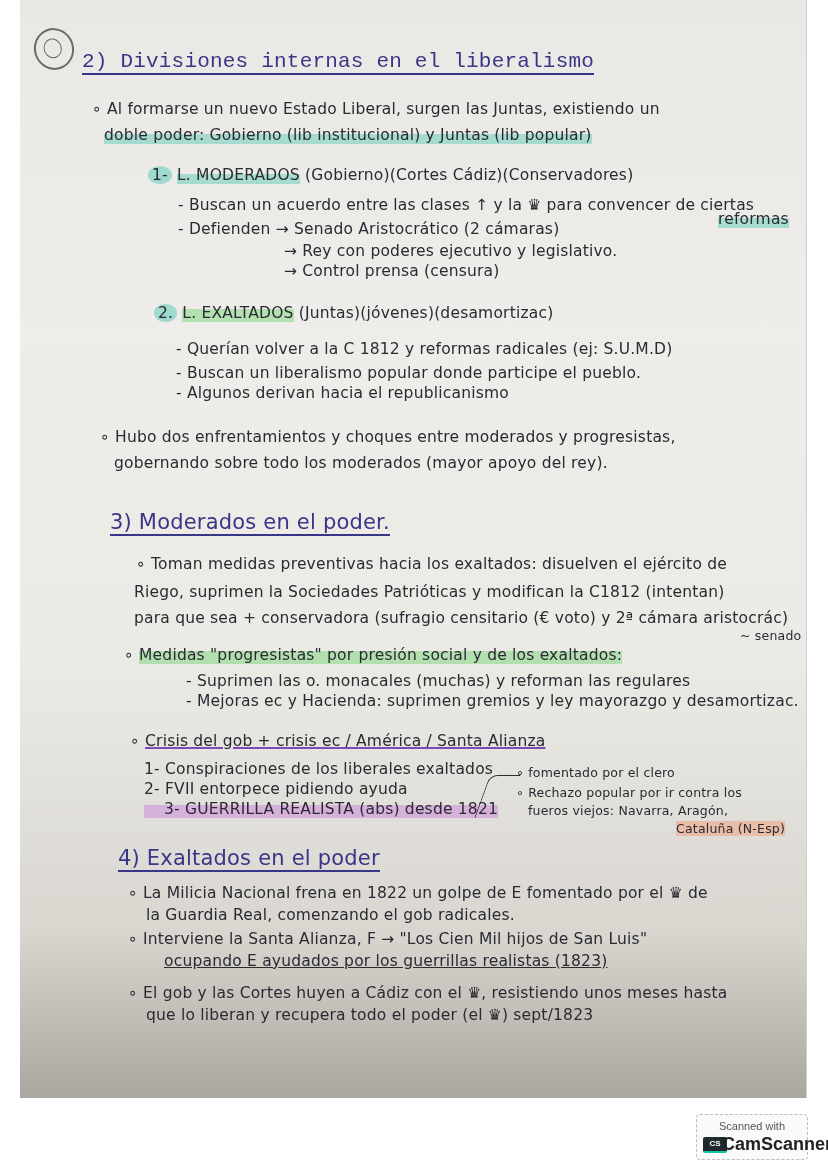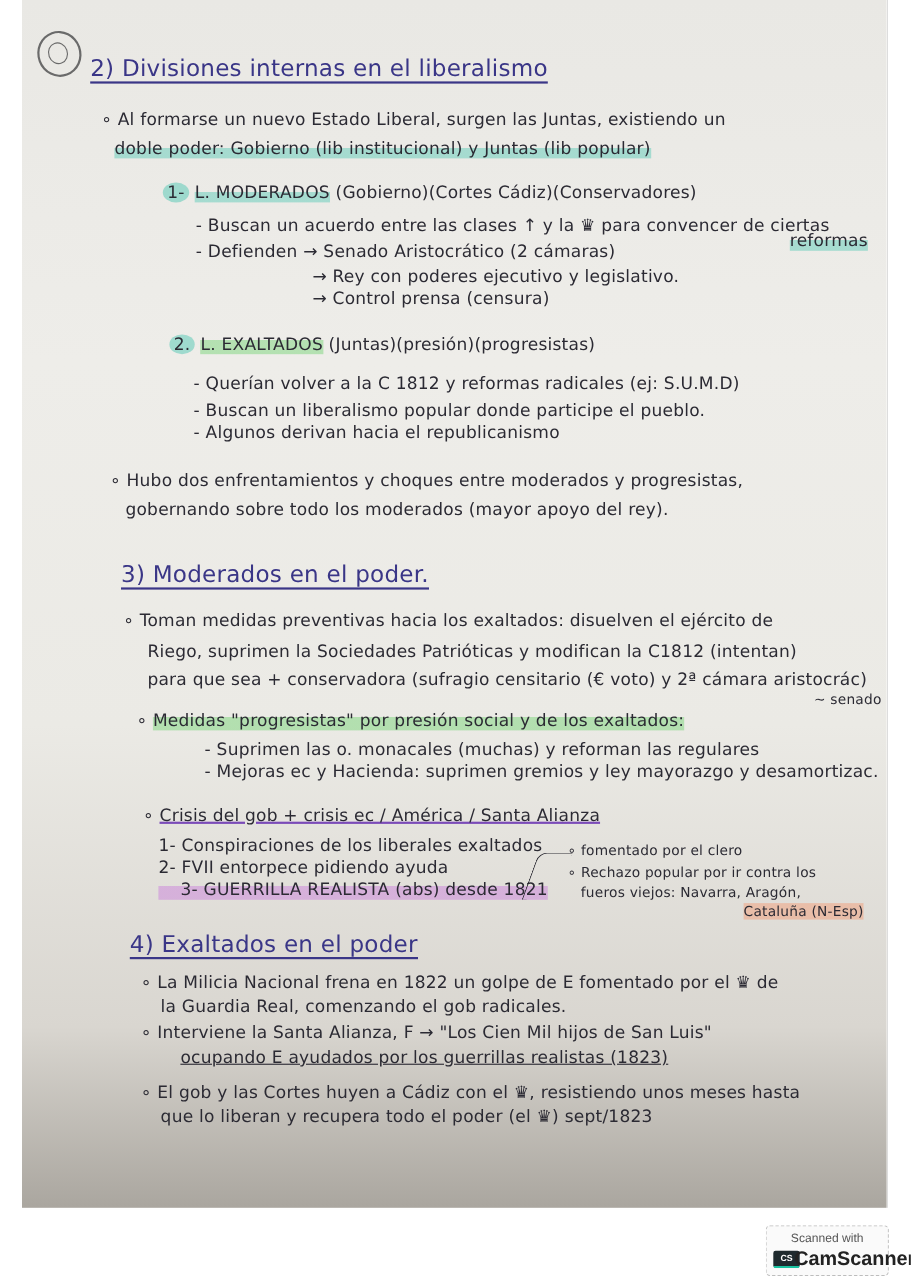--- a/index.html
+++ b/index.html
@@ -31,21 +31,21 @@
                font-size:8px;font-weight:bold;text-align:center;line-height:14px;border-radius:2px;
                border-bottom:2px solid #19c3a0;}
   .badge .t2{position:absolute;left:25px;top:19px;font-size:18px;font-weight:bold;color:#222;}
 </style>
 </head>
 <body>
 
 <div class="paper"></div>
 <div class="swirl"></div>
 
-<div class="hw title" style="left:82px;top:50px;">
+<div class="hw title" style="left:82px;top:50px;font-family:Liberation Mono, monospace;">
   <span class="ul-blue">2) Divisiones internas en el liberalismo</span>
 </div>
 
 <div class="hw" style="left:92px;top:100px;">
   ∘ <span>Al formarse un nuevo Estado Liberal, surgen las Juntas, existiendo un</span>
 </div>
 <div class="hw" style="left:104px;top:126px;">
   <span class="hl-teal">doble poder: Gobierno (lib institucional) y Juntas (lib popular)</span>
 </div>
 
@@ -58,36 +58,36 @@
 <div class="hw" style="left:718px;top:210px;">
   <span class="hl-teal">reformas</span>
 </div>
 <div class="hw" style="left:178px;top:220px;">- Defienden → Senado Aristocrático (2 cámaras)</div>
 <div class="hw" style="left:284px;top:242px;">→ Rey con poderes ejecutivo y legislativo.</div>
 <div class="hw" style="left:284px;top:262px;">→ Control prensa (censura)</div>
 
 <div class="hw" style="left:154px;top:304px;">
   <span class="num-circle">2.</span>
   <span class="hl-green">L. EXALTADOS</span>
-  <span>(Juntas)(presión)(progresistas)</span>
+  <span>(Juntas)(jóvenes)(desamortizac)</span>
 </div>
 <div class="hw" style="left:176px;top:340px;">- Querían volver a la C 1812 y reformas radicales (ej: S.U.M.D)</div>
 <div class="hw" style="left:176px;top:364px;">- Buscan un liberalismo popular donde participe el pueblo.</div>
 <div class="hw" style="left:176px;top:384px;">- Algunos derivan hacia el republicanismo</div>
 
 <div class="hw" style="left:100px;top:428px;">
   ∘ <span>Hubo dos enfrentamientos y choques entre moderados y progresistas,</span>
 </div>
 <div class="hw" style="left:114px;top:454px;text-align:center;">gobernando sobre todo los moderados (mayor apoyo del rey).</div>
 
 <div class="hw title" style="left:110px;top:510px;">
   <span class="ul-blue">3) Moderados en el poder.</span>
 </div>
 
-<div class="hw" style="left:112px;top:555px;">
+<div class="hw" style="left:136px;top:555px;">
   ∘ <span>Toman medidas preventivas hacia los exaltados: disuelven el ejército de</span>
 </div>
 <div class="hw" style="left:134px;top:583px;">Riego, suprimen la Sociedades Patrióticas y modifican la C1812 (intentan)</div>
 <div class="hw" style="left:134px;top:609px;">para que sea + conservadora (sufragio censitario (€ voto) y 2ª cámara aristocrác)</div>
 <div class="hw small" style="left:740px;top:628px;">~ senado</div>
 
 <div class="hw" style="left:124px;top:646px;">
   ∘ <span class="hl-green">Medidas "progresistas" por presión social y de los exaltados:</span>
 </div>
 <div class="hw" style="left:186px;top:672px;">- Suprimen las o. monacales (muchas) y reforman las regulares</div>

